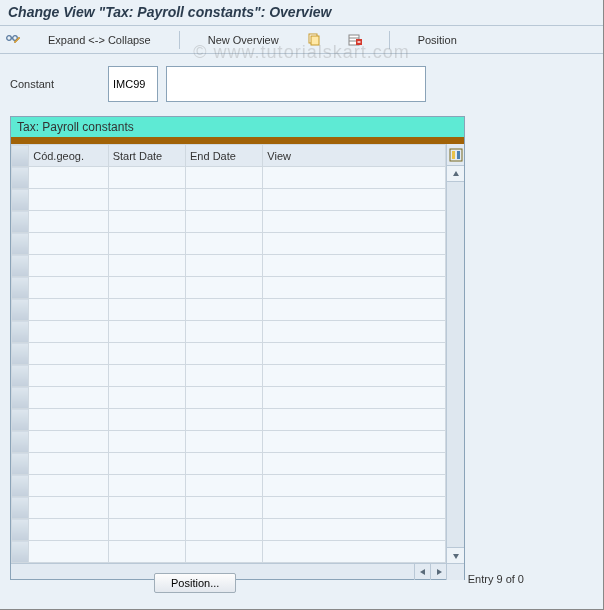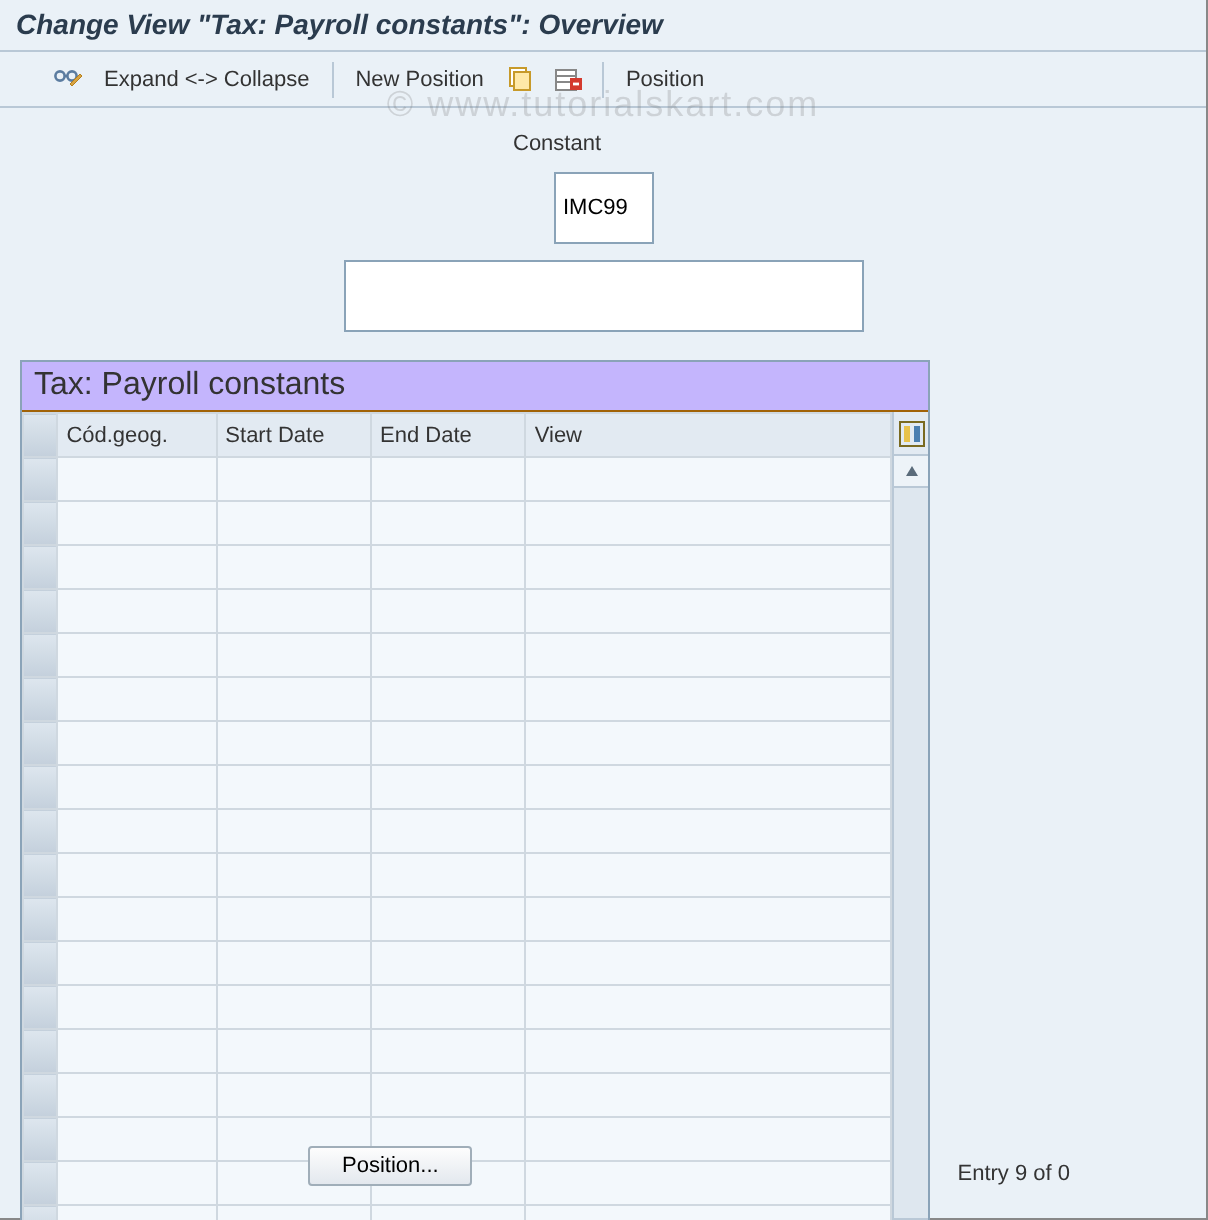--- a/index.html
+++ b/index.html
@@ -26,22 +26,22 @@
     font-weight: bold;
     font-style: italic;
     color: #2b3c4e;
     border-bottom: 1px solid #b9c8d6;
     background: #eaf1f7;
   }
   .toolbar {
     height: 28px;
     display: flex;
     align-items: center;
-    gap: 6px;
-    padding: 2px 25px;
+    gap: 23px;
+    padding: 2px 4px;
     border-bottom: 1px solid #b9c8d6;
     background: #eaf1f7;
     font-size: 11px;
     color: #333;
   }
   .icon-btn {
     display: inline-flex;
     align-items: center;
     justify-content: center;
     width: 18px; height: 18px;
@@ -64,21 +64,20 @@
     color: rgba(120,120,120,0.25);
     pointer-events: none;
     z-index: 100;
     letter-spacing: 1px;
   }
   .field-row {
     display: flex;
     align-items: center;
     padding: 12px 10px 10px 10px;
     gap: 8px;
-    flex-direction: column;
   }
   .field-row label {
     width: 90px;
   }
   .input-std {
     border: 1px solid #8aa3b8;
     background: #fff;
     height: 36px;
     padding: 1px 4px;
     font-size: 11px;
@@ -88,23 +87,23 @@
   .input-desc { width: 260px; }
 
   .grid-panel {
     margin: 4px 10px 0 10px;
     width: 455px;
     border: 1px solid #8aa3b8;
     background: #d5e3ef;
   }
   .grid-title {
     padding: 3px 6px;
-    font-size: 16px;
-    background: #c4b5fd;
-    border-bottom: 1px solid #a16207;
+    font-size: 12px;
+    background: #5eead4;
+    border-bottom: 7px solid #a16207;
   }
   .grid-body {
     display: flex;
     background: #fff;
   }
   .grid-table-wrap {
     flex: 1;
     overflow: hidden;
   }
   table.grid {
@@ -178,23 +177,23 @@
   }
   .hs-corner {
     width: 18px; height: 16px;
     border-left: 1px solid #b9c8d6;
     background: #e2eaf2;
   }
 
   .footer {
     position: absolute;
     bottom: 16px;
-    left: 0; right: 0;
-    display: flex;
-    align-items: flex-end;
+    left: 0; right: 11px;
+    display: flex;
+    align-items: flex-start;
     padding: 0 14px;
   }
   .pos-btn {
     margin-left: 140px;
     height: 20px;
     padding: 0 16px;
     border: 1px solid #a0aeb9;
     background: linear-gradient(#fdfdfd,#e3e8ee);
     border-radius: 2px;
     font-size: 11px;
@@ -219,21 +218,21 @@
     <span class="icon-btn">
       <svg width="16" height="16" viewBox="0 0 16 16">
         <circle cx="4" cy="6" r="2.3" fill="none" stroke="#5b7ca0" stroke-width="1.3"></circle>
         <circle cx="10" cy="6" r="2.3" fill="none" stroke="#5b7ca0" stroke-width="1.3"></circle>
         <line x1="6.3" y1="6" x2="7.7" y2="6" stroke="#5b7ca0" stroke-width="1.3"></line>
         <path d="M9 10 L14 5 L15 6 L10 11 Z" fill="#d9a441" stroke="#b57f1c" stroke-width="0.5"></path>
       </svg>
     </span>
     <span class="tb-text">Expand &lt;-&gt; Collapse</span>
     <span class="vsep"></span>
-    <span class="tb-text">New Position</span>
+    <span class="tb-text">New Overview</span>
     <span class="icon-btn">
       <svg width="16" height="16" viewBox="0 0 16 16">
         <rect x="3" y="2" width="8" height="9" fill="#fff" stroke="#c79a2a" stroke-width="1"></rect>
         <rect x="5" y="4" width="8" height="9" fill="#ffe9a8" stroke="#c79a2a" stroke-width="1"></rect>
       </svg>
     </span>
     <span class="icon-btn">
       <svg width="16" height="16" viewBox="0 0 16 16">
         <rect x="2" y="3" width="10" height="10" fill="#fff" stroke="#888" stroke-width="1"></rect>
         <line x1="2" y1="6" x2="12" y2="6" stroke="#888"></line>

